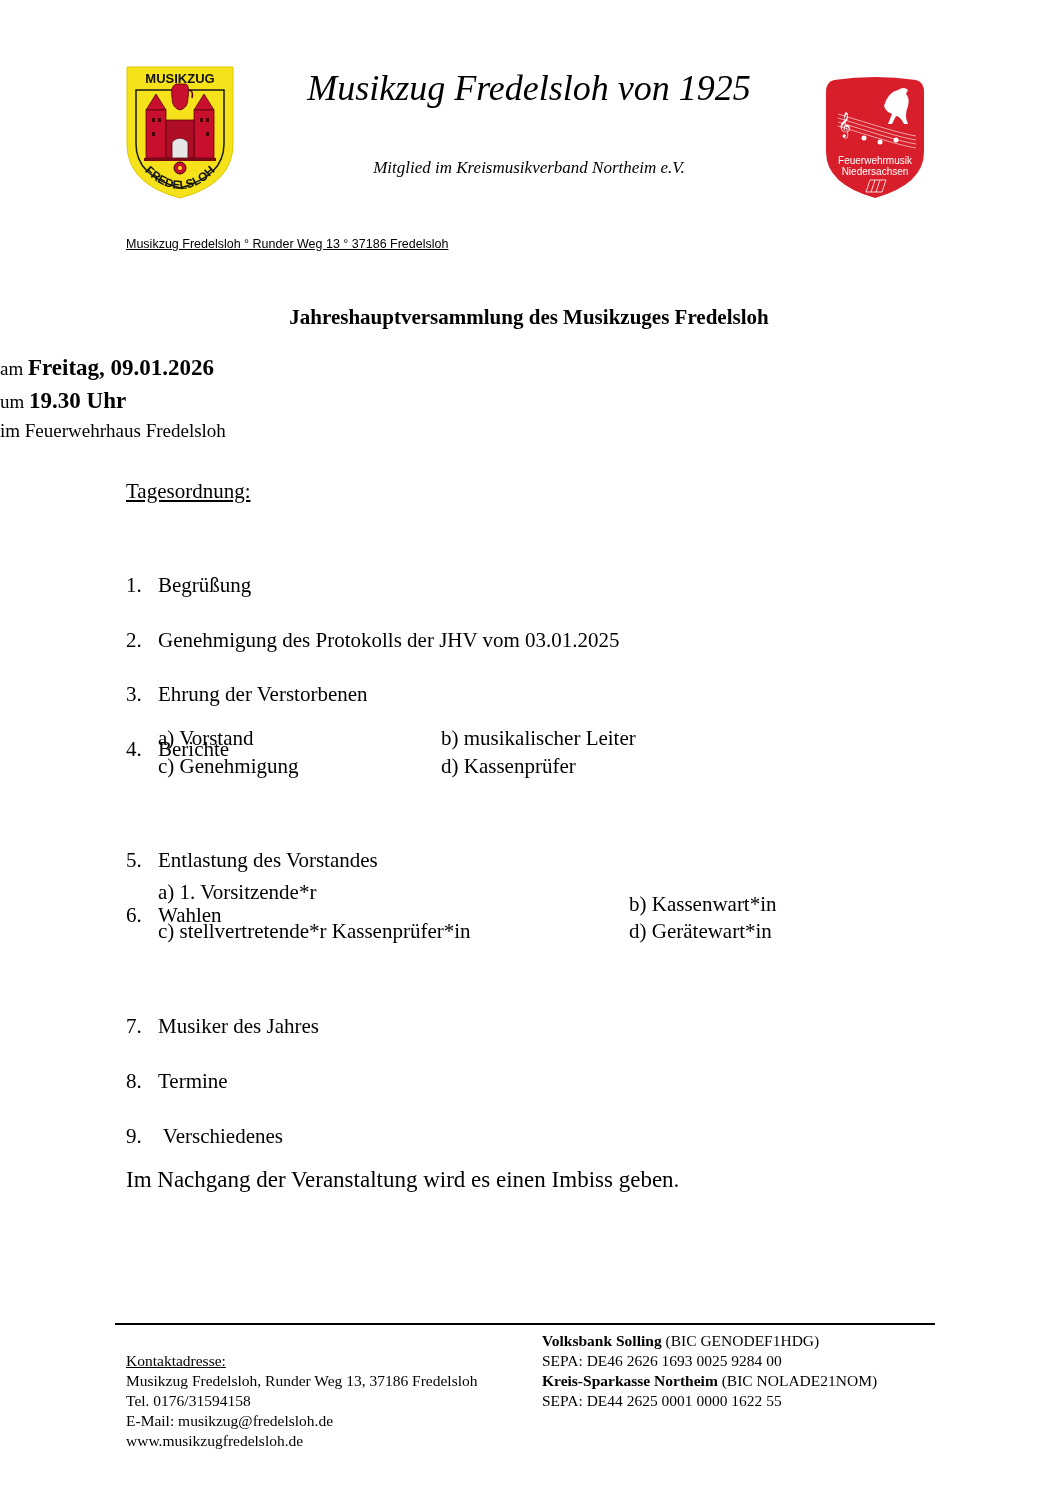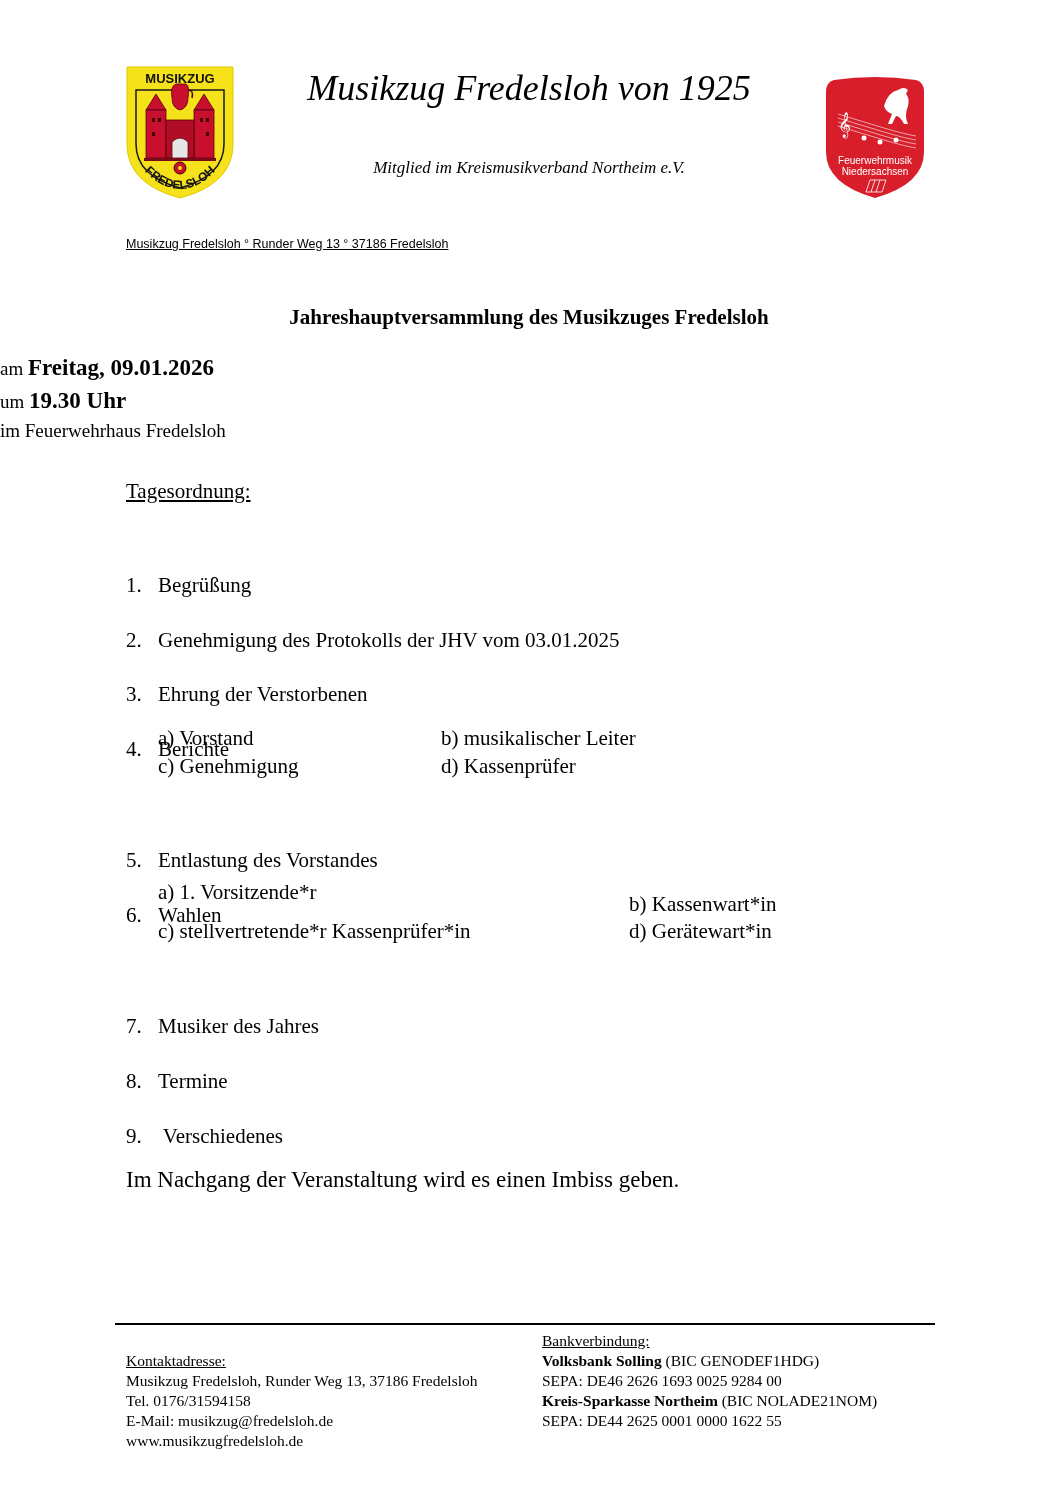--- a/index.html
+++ b/index.html
@@ -181,18 +181,17 @@
 
 <div class="abs footer-col footer-left">
   <div class="hd">Kontaktadresse:</div>
   <div>Musikzug Fredelsloh, Runder Weg 13, 37186 Fredelsloh</div>
   <div>Tel. 0176/31594158</div>
   <div>E-Mail: musikzug@fredelsloh.de</div>
   <div>www.musikzugfredelsloh.de</div>
 </div>
 
 <div class="abs footer-col footer-right">
-  <div class="hd">Bankverbindung:</div>
   <div><span class="b">Volksbank Solling</span><span style="white-space:pre"> (BIC GENODEF1HDG)</span></div>
   <div>SEPA: DE46 2626 1693 0025 9284 00</div>
   <div><span class="b">Kreis-Sparkasse Northeim</span><span style="white-space:pre"> (BIC NOLADE21NOM)</span></div>
   <div>SEPA: DE44 2625 0001 0000 1622 55</div>
 </div>
 
 </body></html>

